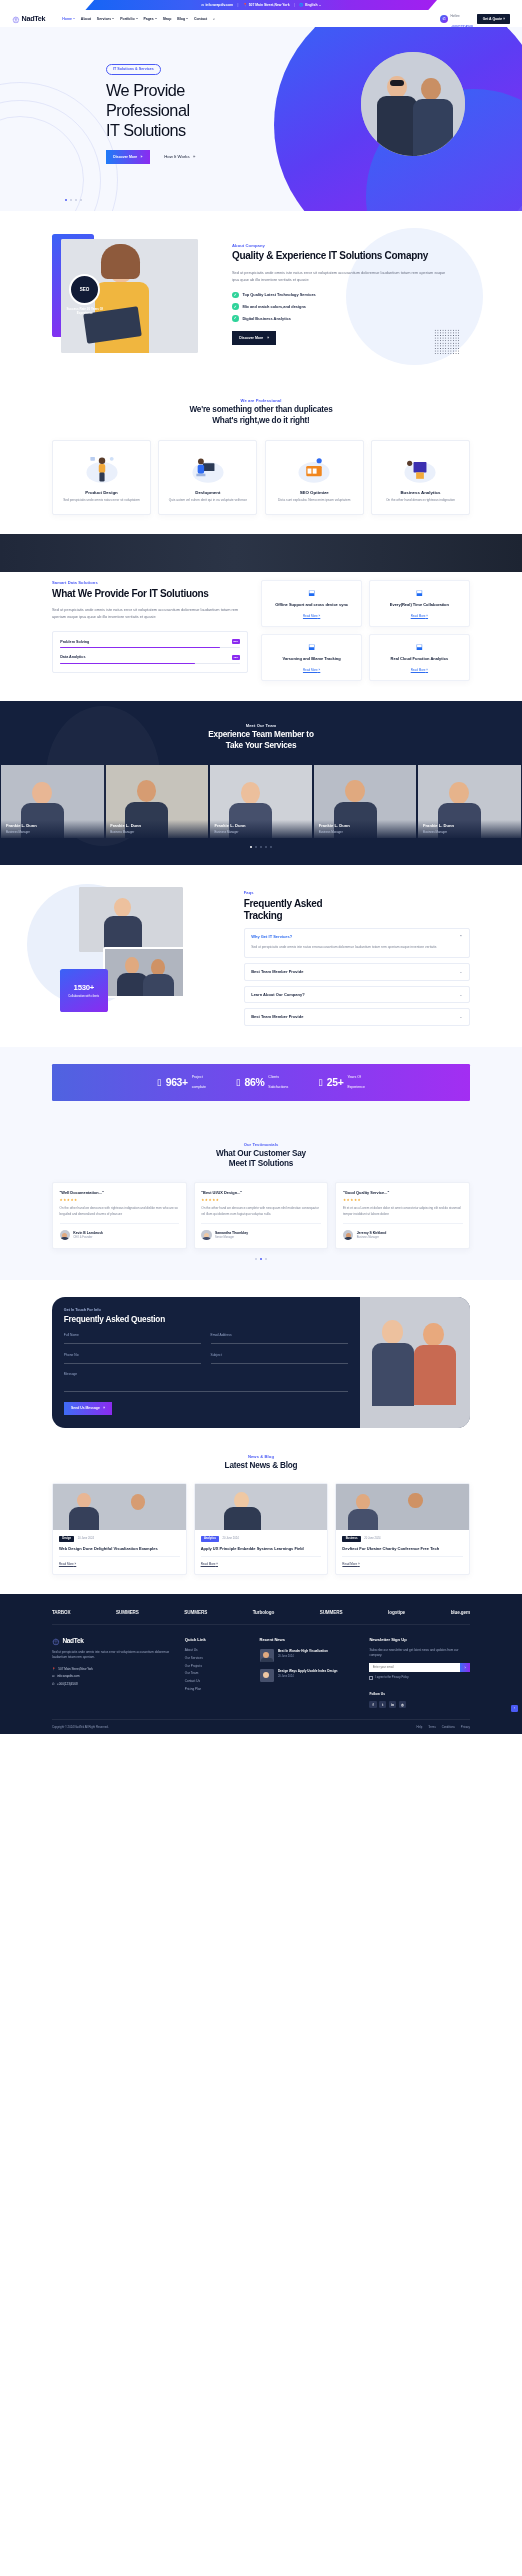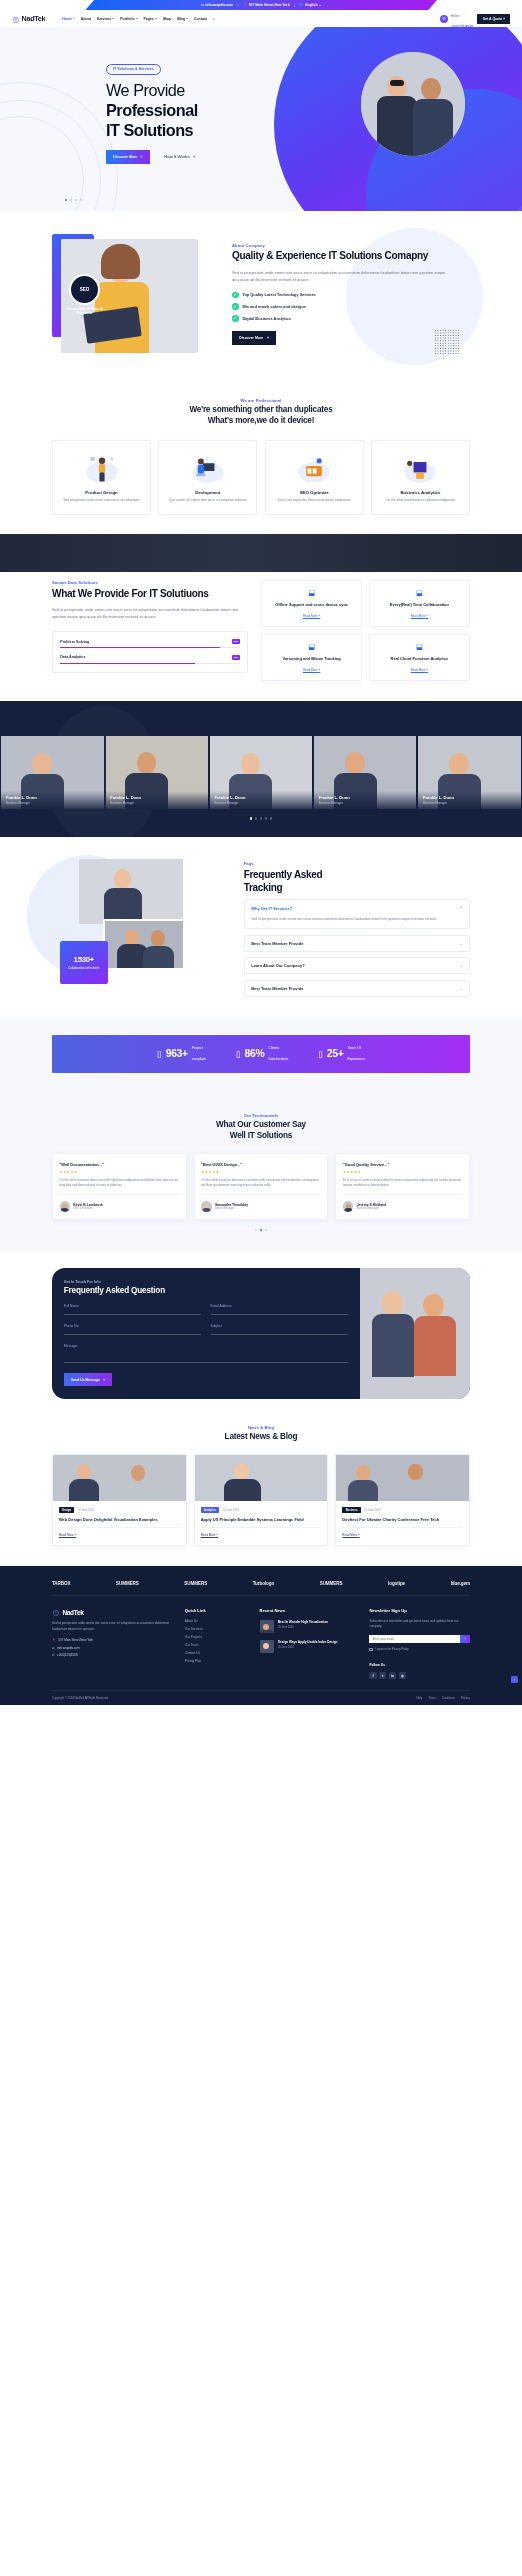--- a/index.html
+++ b/index.html
@@ -41,21 +41,21 @@
   .hero-shape2{position:absolute;right:-59px;top:62px;width:215px;height:215px;border-radius:50%;
     background:linear-gradient(150deg,#2f6bf7 0%,#7b2ef3 100%);opacity:.92}
   .hero-rings{position:absolute;left:-78px;top:55px;width:196px;height:196px;border-radius:50%;
     border:0.7px solid rgba(90,110,220,.13);}
   .hero-rings:after{content:"";position:absolute;left:16.3px;top:16.3px;right:16.3px;bottom:16.3px;border-radius:50%;border:0.7px solid rgba(90,110,220,.13)}
   .hero-rings:before{content:"";position:absolute;left:33px;top:33px;right:33px;bottom:33px;border-radius:50%;border:0.7px solid rgba(90,110,220,.13)}
   .hero-inner{position:relative;width:418px;margin:0 auto;padding-top:34px}
   .pill{display:inline-block;border:0.7px solid #4b5bf5;border-radius:26px;color:#4b5bf5;font-size:3.7px;font-weight:700;padding:2.3px 5.9px;margin-left:54px}
   .hero h1{margin-left:54px;margin-top:5.2px;font-size:16.3px;line-height:1.23;letter-spacing:-0.5px;color:#0b1020}
   .hero h1 .thin{font-weight:300}
-  .hero h1 .bold{font-weight:700}
+  .hero h1 .bold{font-weight:400}
   .hero-btns{margin-left:54px;margin-top:10.4px;display:flex;align-items:center;gap:14.4px}
   .btn-grad{background:linear-gradient(90deg,#1f7bf7 0%,#8b2bf0 100%);color:#fff;font-size:3.5px;font-weight:700;padding:4.6px 7.2px;display:flex;gap:3.3px;align-items:center}
   .link-dark{font-size:4.3px;font-weight:500;color:#131b33;display:flex;gap:3.3px;align-items:center}
   .hero-photo{position:absolute;right:57px;top:25px;width:104px;height:104px;border-radius:50%;overflow:hidden;background:#b9c0cd}
   .dots{position:absolute;left:65px;bottom:10.4px;display:flex;gap:2.6px}
   .dot{width:2.3px;height:2.3px;border-radius:50%;background:#c6cde0}
   .dot.on{background:#4b5bf5}
 
   
   .ph{position:relative;width:100%;height:100%;overflow:hidden}
@@ -403,21 +403,21 @@
       </div>
       <div class="dotgrid"></div>
     </div>
   </div>
 
   <div class="sec">
     <div class="container center">
       <div class="eyebrow">We are Professional</div>
       <div class="h2c">
         <span>We're something other than duplicates</span><br>
-        <span>What's more,we do it device!</span>
+        <span>What's right,we do it right!</span>
       </div>
       <div class="cards4">
         <div class="card">
           <div class="ill">
             <svg width="34" height="31" viewBox="0 0 52 48">
                 <ellipse cx="26" cy="30" rx="24" ry="16" fill="#eaf0fb"></ellipse>
                 <circle cx="26" cy="12" r="5" fill="#5a3d2b"></circle>
                 <rect x="21" y="17" width="10" height="14" rx="3" fill="#f2a93b"></rect>
                 <rect x="22" y="30" width="8" height="14" rx="2" fill="#2f3a52"></rect>
                 <rect x="8" y="6" width="7" height="6" rx="1" fill="#b9cdf0"></rect>
@@ -524,20 +524,27 @@
             <a href="#"><span>Read More</span> »</a>
           </div>
         </div>
       </div>
     </div>
   </div>
 
   <div class="team">
     <div class="team-ring"></div>
     <div class="team-dots"></div>
+    <div class="container center" style="position:relative;z-index:2">
+      <div class="eyebrow">Meet Our Team</div>
+      <div class="h2c">
+        <span>Experience Team Member to</span><br>
+        <span>Take Your Services</span>
+      </div>
+    </div>
     <div class="team-row">
       <div class="tmember">
         <div class="ph">
             <div style="position:absolute;inset:0;background:#b9bec8"></div>
             <div class="head" style="left:31px;top:17px;width:19.6px;height:22px;background:#e8b694"></div>
             <div class="torso" style="left:19.6px;top:38px;width:43px;height:39px;background:#3a4560"></div>
           </div>
         <div class="tcap">
             <b>Frankie L. Dunn</b>
             <span>Business Manager</span>
@@ -679,21 +686,21 @@
         </div>
       </div>
     </div>
   </div>
 
   <div class="testi">
     <div class="container center">
       <div class="eyebrow">Our Testimonials</div>
       <div class="h2c">
         <span>What Our Customer Say</span><br>
-        <span>Well IT Solutions</span>
+        <span>Meet IT Solutions</span>
       </div>
       <div class="tcards" style="text-align:left">
         <div class="tcard">
           <h5>"Well Documentation..."</h5>
           <div class="stars">★★★★★</div>
           <p>On the other hand we denounce with righteous indignation and dislike men who are so beguiled and demoralized charms of pleasure</p>
           <div class="tmeta">
             <span class="tav">
                 <span style="position:absolute;left:2.6px;top:2px;width:5.2px;height:5.2px;border-radius:50%;background:#e0a97f"></span>
                 <span style="position:absolute;left:0.7px;top:6.5px;width:9.1px;height:5.2px;border-radius:3.9px 3.9px 0 0;background:#333e58"></span>

